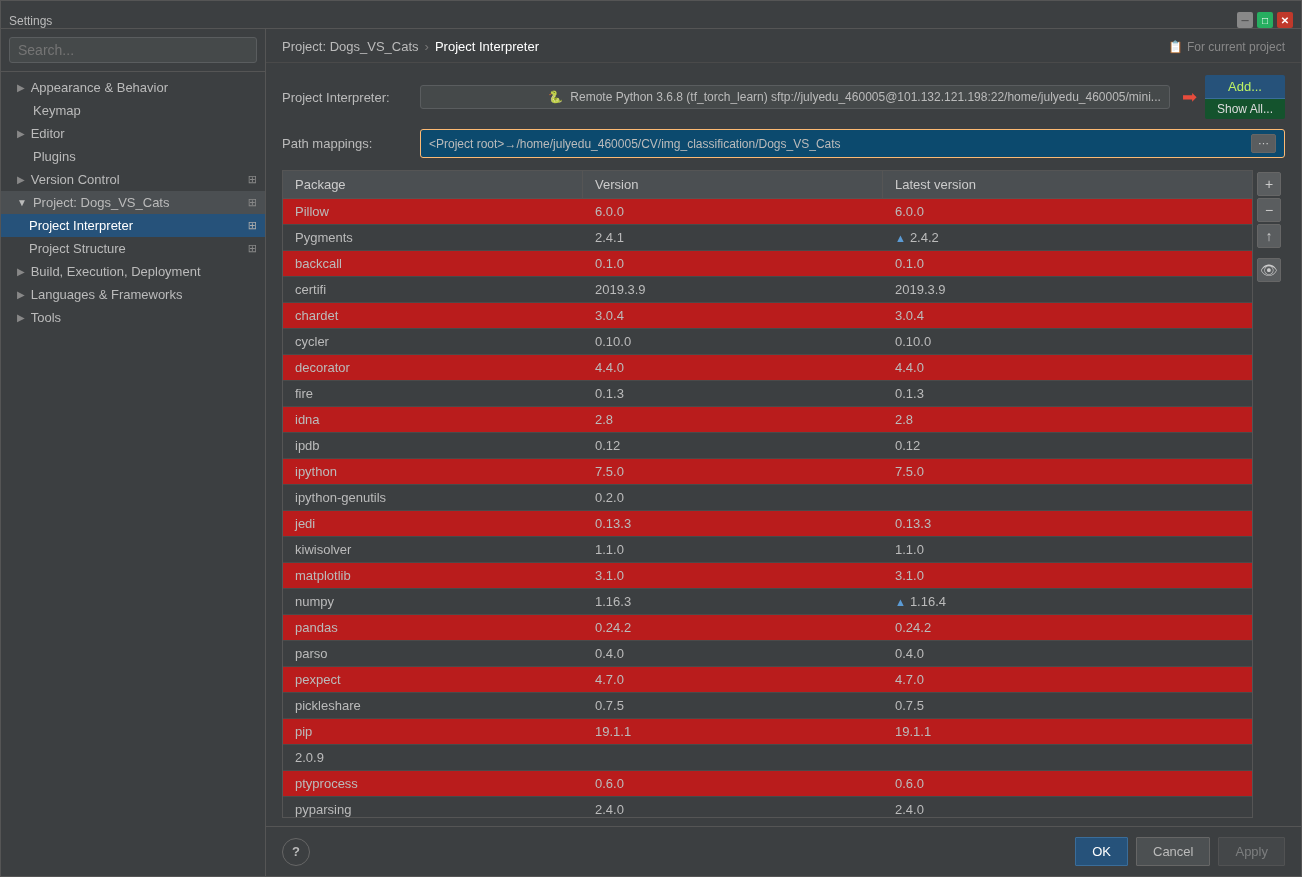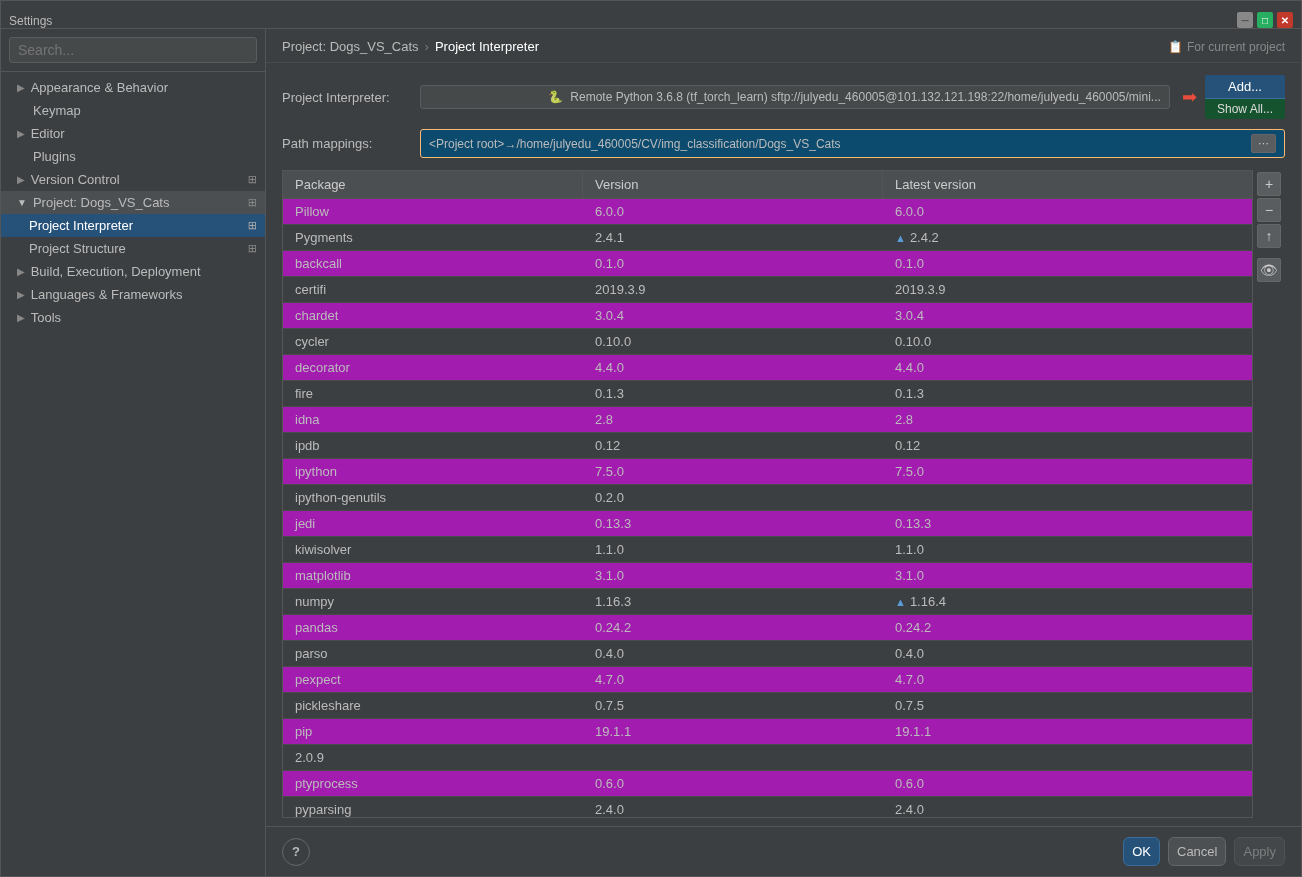--- a/index.html
+++ b/index.html
@@ -159,21 +159,21 @@
       position: relative;
       text-align: right;
     }
     .add-btn-dropdown {
       position: relative;
       display: flex;
       flex-direction: column;
     }
     .add-btn {
       background: #26527a;
-      color: #ffffff;
+      color: #bef264;
       border: none;
       padding: 4px 20px;
       cursor: pointer;
       font-size: 13px;
       border-radius: 2px 2px 0 0;
     }
     .show-all-btn {
       background: #14532d;
       color: #dddddd;
       border: none;
@@ -243,21 +243,21 @@
     .th:last-child { border-right: none; }
     .table-body {
       overflow-y: auto;
       flex: 1;
     }
     .table-row {
       display: grid;
       grid-template-columns: 300px 300px 1fr;
       border-bottom: 1px solid #4a4a4a;
     }
-    .table-row.even { background: #a21caf; }
+    .table-row.even { background: #b91c1c; }
     .table-row.odd { background: #3c3f41; }
     .td {
       padding: 5px 12px;
       font-size: 13px;
       color: #bbbbbb;
     }
     .td.update {
       display: flex;
       align-items: center;
       gap: 4px;
@@ -308,24 +308,24 @@
       height: 28px;
       border-radius: 50%;
       cursor: pointer;
       font-size: 13px;
       font-weight: bold;
     }
     .footer-btn {
       background: #4c5052;
       border: 1px solid #666;
       color: #bbbbbb;
-      padding: 6px 8px;
-      cursor: pointer;
-      font-size: 13px;
-      border-radius: 6px;
+      padding: 6px 16px;
+      cursor: pointer;
+      font-size: 13px;
+      border-radius: 1px;
     }
     .footer-btn.primary {
       background: #26527a;
       border-color: #3a6d9a;
       color: #ffffff;
     }
     .footer-btn.disabled {
       opacity: 0.5;
       cursor: default;
     }

